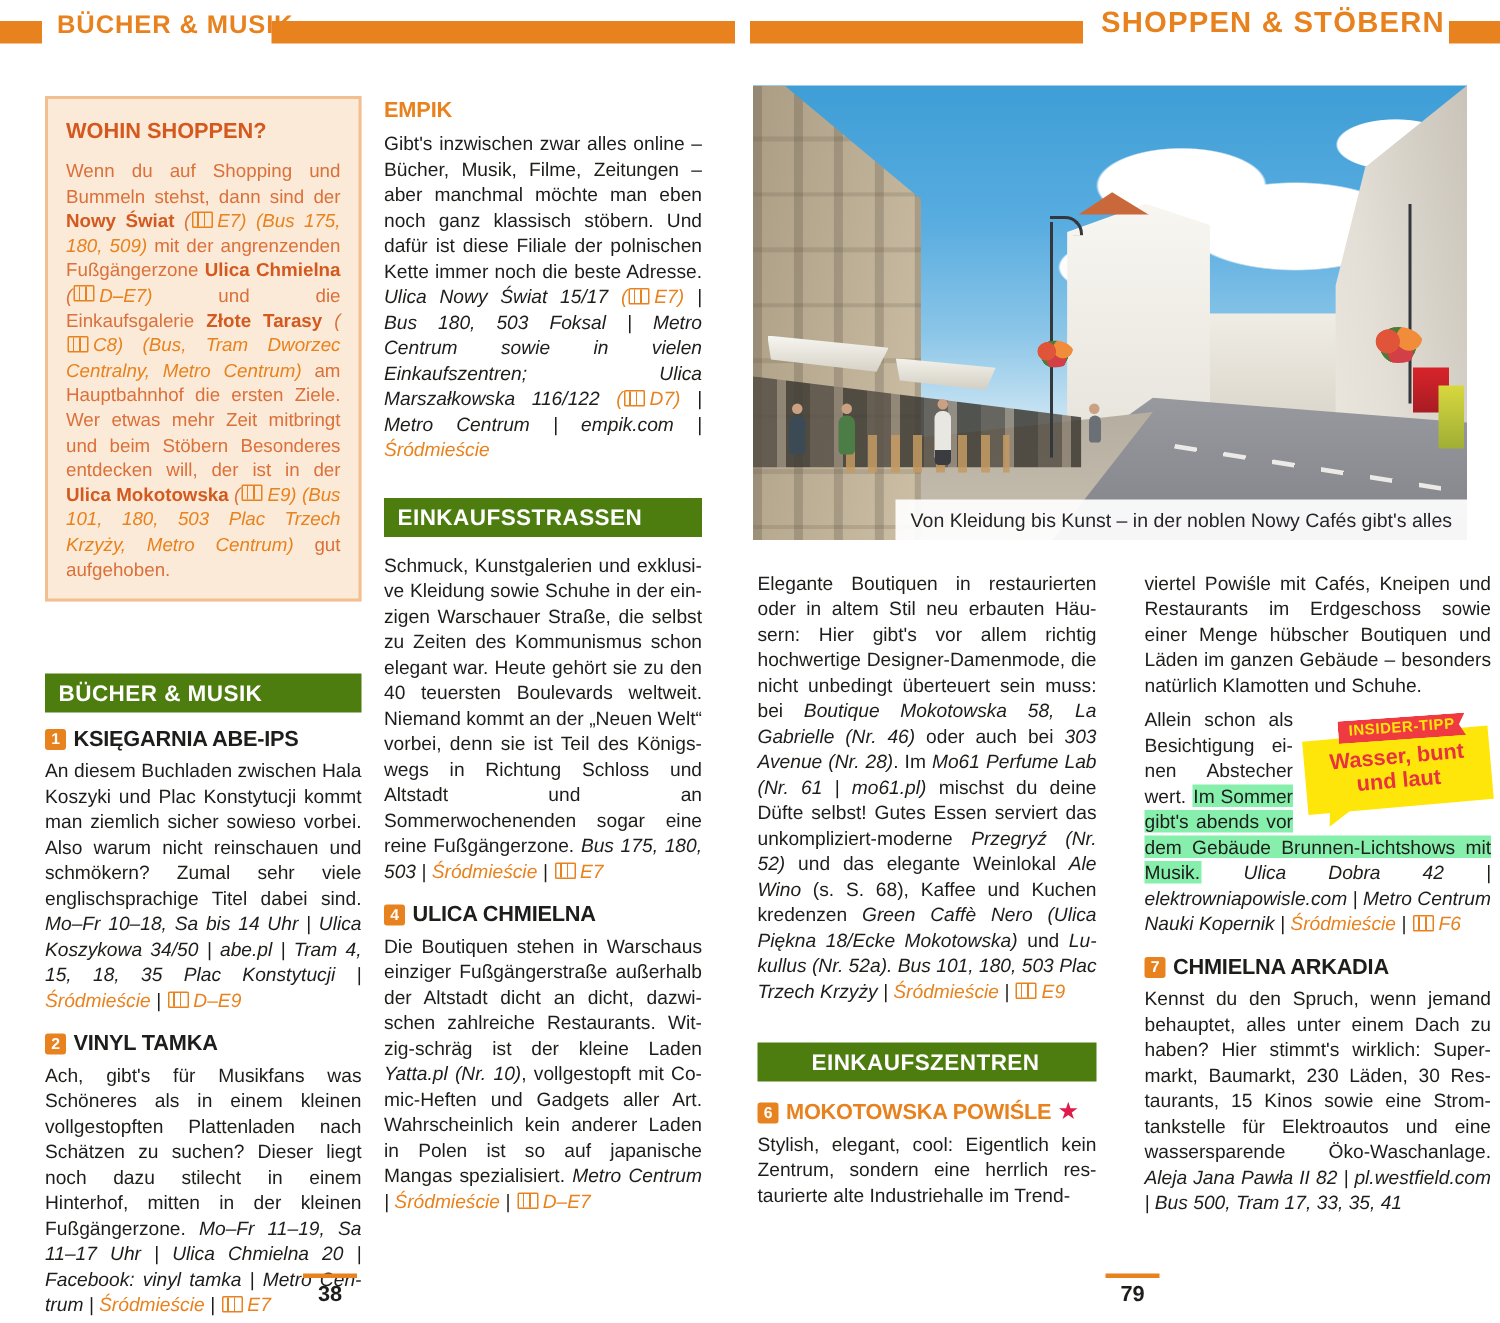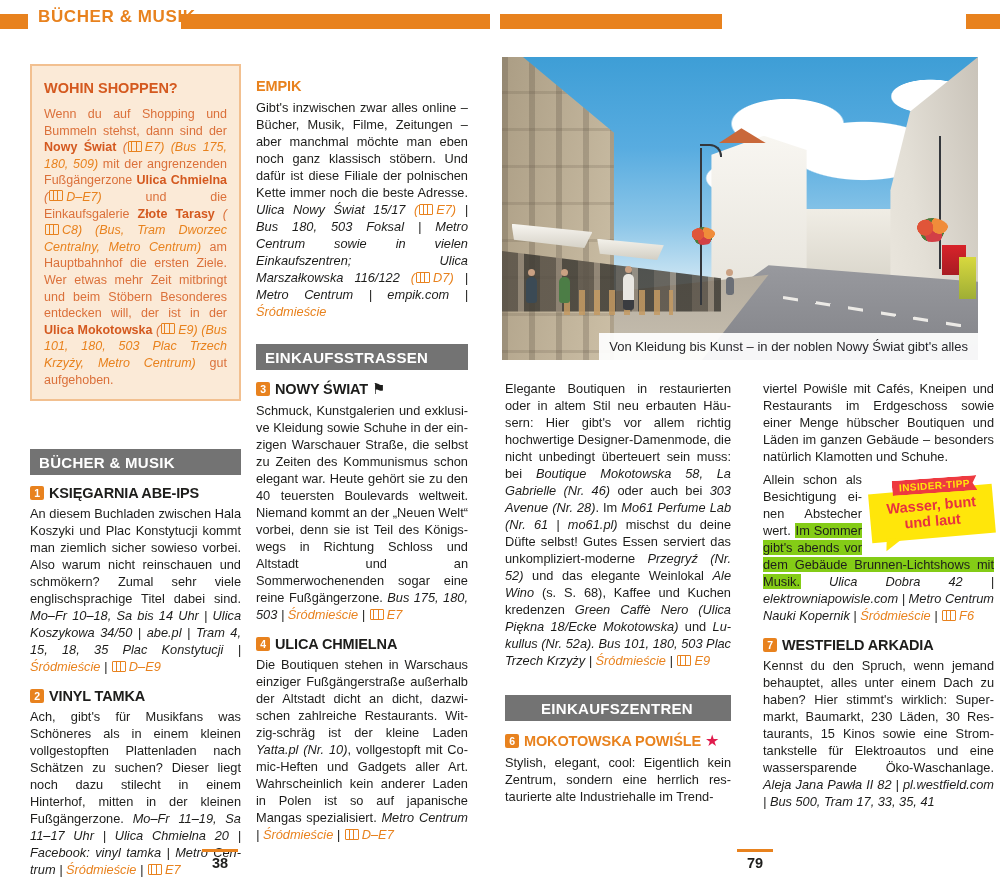--- a/index.html
+++ b/index.html
@@ -19,35 +19,35 @@
   #col1{left:30px;top:64px;width:211px;}
   #col2{left:256px;top:64px;width:212px;}
   #col3{left:505px;top:380px;width:226px;}
   #col4{left:763px;top:380px;width:231px;}
 
   p.body{font-size:12.8px;line-height:17px;text-align:justify;margin:0 0 6px;hyphens:manual;}
   .sg-b{font-weight:bold;}
   .sg-i{font-style:italic;}
   .sg-o{color:#e8821e;}
   .sg-map{color:#e8821e;font-style:italic;}
-  .sg-hl{background:#84cc16;padding:0 1px;}
+  .sg-hl{background:#86efac;padding:0 1px;}
   .map-icon{display:inline-block;width:12px;height:9px;border:1.3px solid currentColor;border-radius:1px;
             margin:0 3px 0 1px;vertical-align:-.5px;
             background:linear-gradient(90deg,transparent 0 2.5px,currentColor 2.5px 3.5px,transparent 3.5px 7px,currentColor 7px 8px,transparent 8px);}
 
-  h3.mini-title{font-size:14.5px;font-weight:bold;color:#e8821e;margin:14px 0 5px;letter-spacing:-.1px;}
+  h3.mini-title{font-size:14.5px;font-weight:bold;color:#e8821e;margin:2px 0 5px;letter-spacing:-.1px;}
   h4.sec-title{font-size:14.5px;font-weight:bold;margin:13px 0 4px;letter-spacing:-.15px;color:#1d1d1b;}
   h4.sec-title.orange{color:#e8821e;}
   .block-header + .sec h4.sec-title{margin-top:2px;}
   .num{display:inline-block;min-width:14px;height:14px;background:#e8821e;color:#fff;font-size:10.5px;
        line-height:14px;text-align:center;border-radius:2px;margin-right:5px;vertical-align:1.5px;font-weight:bold;}
   .flag{font-family:"DejaVu Sans",sans-serif;color:#1d1d1b;font-size:15px;margin-left:4px;}
   .star{font-family:"DejaVu Sans",sans-serif;color:#e01b4c;font-size:16px;margin-left:4px;}
 
-  .block-header{background:#737373;color:#fff;font-weight:bold;font-size:15px;padding:5px 9px 4px;
+  .block-header{background:#4d7c0f;color:#fff;font-weight:bold;font-size:15px;padding:5px 9px 4px;
                 margin:0 0 10px;letter-spacing:.3px;}
   .mt-col1{margin-top:48px;}
   .mt-col2{margin-top:24px;}
   .mt-col3{margin-top:26px;padding-left:36px;}
 
   
   .tip-box{background:#fbead7;border:2px solid #f2c090;padding:12px 12px 11px;color:#db703a;}
   .tip-box h3{color:#d4591f;font-size:14.5px;margin:2px 0 10px;}
   .tip-box p.body{font-size:12.5px;line-height:16.6px;margin:0;}
   .tip-box .sg-b{color:#d4591f;}
@@ -126,20 +126,21 @@
 </style>
 </head>
 <body>
 
 <div class="page">
 
   <div class="hdr-blk-left"></div>
   <div class="hdr-title-left">BÜCHER &amp; MUSIK</div>
   <div class="hdr-bar-left"></div>
   <div class="hdr-bar-right"></div>
+  <div class="hdr-title-right">SHOPPEN &amp; STÖBERN</div>
   <div class="hdr-blk-right"></div>
 
   <div class="photo">
     <div class="ph ph-far"></div>
     <div class="ph ph-mid"></div>
     <div class="ph ph-roof"></div>
     <div class="ph ph-right"></div>
     <div class="ph ph-road"></div>
     <div class="ph ph-walk"></div>
     <div class="ph ph-lane"></div>
@@ -164,21 +165,21 @@
         <div class="torso"></div>
       </div>
     <div class="ph ph-person ph-p3">
         <div class="head"></div>
         <div class="torso"></div>
       </div>
     <div class="ph ph-person ph-p4">
         <div class="head"></div>
         <div class="torso"></div>
       </div>
-    <div class="ph ph-caption">Von Kleidung bis Kunst – in der noblen Nowy Świat gibt's alles</div>
+    <div class="ph ph-caption">Von Kleidung bis Kunst – in der noblen Nowy Cafés gibt's alles</div>
   </div>
 
   <div id="col1" class="col">
     <div class="tip-box">
       <h3>WOHIN SHOPPEN?</h3>
       <p class="body"><span>Wenn du auf Shopping und Bum­meln stehst, dann sind der </span><span class="sg-b">Nowy Świat </span><span class="sg-i">(</span><span class="sg-i sg-map"><span class="map-icon"></span>E7) (Bus 175, 180, 509)</span><span> mit der angrenzenden Fußgänger­zone </span><span class="sg-b">Ulica Chmielna </span><span class="sg-i">(</span><span class="sg-i sg-map"><span class="map-icon"></span>D–E7)</span><span> und die Einkaufsgalerie </span><span class="sg-b">Złote Ta­rasy </span><span class="sg-i">(</span><span class="sg-i sg-map"><span class="map-icon"></span>C8) (Bus, Tram Dworzec Centralny, Metro Centrum)</span><span> am Hauptbahnhof die ersten Ziele. Wer etwas mehr Zeit mitbringt und beim Stöbern Besonderes entdecken will, der ist in der </span><span class="sg-b">Ulica Mokotowska </span><span class="sg-i">(</span><span class="sg-i sg-map"><span class="map-icon"></span>E9) (Bus 101, 180, 503 Plac Trzech Krzyży, Metro Centrum)</span><span> gut aufgehoben.</span></p>
     </div>
     <div class="block-header mt-col1">BÜCHER &amp; MUSIK</div>
     <div class="sec">
       <h4 class="sec-title"><span class="num">1</span><span>KSIĘGARNIA ABE-IPS</span></h4>
@@ -190,21 +191,20 @@
     </div>
   </div>
 
   <div id="col2" class="col">
     <div class="sec">
       <h3 class="mini-title">EMPIK</h3>
       <p class="body"><span>Gibt's inzwischen zwar alles online – Bücher, Musik, Filme, Zeitungen – aber manchmal möchte man eben noch ganz klassisch stöbern. Und da­für ist diese Filiale der polnischen Kette immer noch die beste Adresse. </span><span class="sg-i">Ulica Nowy Świat 15/17 </span><span class="sg-i sg-o">(</span><span class="sg-i sg-o sg-map"><span class="map-icon"></span>E7)</span><span class="sg-i"> | Bus 180, 503 Foksal | Metro Centrum so­wie in vielen Einkaufszentren; Ulica Marszałkowska 116/122 </span><span class="sg-i sg-o">(</span><span class="sg-i sg-o sg-map"><span class="map-icon"></span>D7)</span><span class="sg-i"> | Me­tro Centrum | empik.com | </span><span class="sg-i sg-o">Śródmieście</span></p>
     </div>
     <div class="block-header mt-col2">EINKAUFSSTRASSEN</div>
     <div class="sec">
-      <h4 class="sec-title"><span class="num">3</span><span>NOWY ŚWIAT</span><span class="flag">⚑</span></h4>
       <p class="body"><span>Schmuck, Kunstgalerien und exklusi­ve Kleidung sowie Schuhe in der ein­zigen Warschauer Straße, die selbst zu Zeiten des Kommunismus schon elegant war. Heute gehört sie zu den 40 teuersten Boulevards weltweit. Niemand kommt an der „Neuen Welt“ vorbei, denn sie ist Teil des Königs­wegs in Richtung Schloss und Altstadt und an Sommerwochenenden sogar eine reine Fußgängerzone. </span><span class="sg-i">Bus 175, 180, 503 | </span><span class="sg-i sg-o">Śródmieście</span><span class="sg-i"> | </span><span class="sg-i sg-o sg-map"><span class="map-icon"></span>E7</span></p>
     </div>
     <div class="sec">
       <h4 class="sec-title"><span class="num">4</span><span>ULICA CHMIELNA</span></h4>
       <p class="body"><span>Die Boutiquen stehen in Warschaus einziger Fußgängerstraße außerhalb der Altstadt dicht an dicht, dazwi­schen zahlreiche Restaurants. Wit­zig-schräg ist der kleine Laden </span><span class="sg-i">Yatta.pl (Nr. 10)</span><span>, vollgestopft mit Co­mic-Heften und Gadgets aller Art. Wahrscheinlich kein anderer Laden in Polen ist so auf japanische Mangas spezialisiert. </span><span class="sg-i">Metro Centrum | </span><span class="sg-i sg-o">Śródmieście</span><span class="sg-i"> | </span><span class="sg-i sg-o sg-map"><span class="map-icon"></span>D–E7</span></p>
     </div>
   </div>
 
   <div id="col3" class="col">
     <div class="sec">
@@ -218,21 +218,21 @@
   </div>
 
   <div id="col4" class="col">
     <p class="body"><span>viertel Powiśle mit Cafés, Kneipen und Restaurants im Erdgeschoss so­wie einer Menge hübscher Boutiquen und Läden im ganzen Gebäude – be­sonders natürlich Klamotten und Schuhe.</span></p>
     <div class="insider">
       <div class="insider-ribbon">INSIDER-TIPP</div>
       <div class="insider-bubble"><span>Wasser, bunt und laut</span><div class="bubble-tail"></div></div>
     </div>
     <p class="body"><span>Allein schon als Besichtigung ei­nen Abstecher wert. </span><span class="sg-hl">Im Sommer gibt's abends vor dem Gebäude Brunnen-Lichtshows mit Musik.</span><span> </span><span class="sg-i">Ulica Dobra 42 | elektrowniapowisle.com | Metro Centrum Nauki Kopernik | </span><span class="sg-i sg-o">Śródmieście</span><span class="sg-i"> | </span><span class="sg-i sg-o sg-map"><span class="map-icon"></span>F6</span></p>
     <div class="sec" style="clear:both;">
-      <h4 class="sec-title"><span class="num">7</span><span>WESTFIELD ARKADIA</span></h4>
+      <h4 class="sec-title"><span class="num">7</span><span>CHMIELNA ARKADIA</span></h4>
       <p class="body"><span>Kennst du den Spruch, wenn jemand behauptet, alles unter einem Dach zu haben? Hier stimmt's wirklich: Super­markt, Baumarkt, 230 Läden, 30 Res­taurants, 15 Kinos sowie eine Strom­tankstelle für Elektroautos und eine wassersparende Öko-Waschanlage. </span><span class="sg-i">Aleja Jana Pawła II 82 | pl.westfield.com | Bus 500, Tram 17, 33, 35, 41</span></p>
     </div>
   </div>
 
   <div class="folio-line" style="left:202px;top:849px;"></div>
   <div class="folio" style="left:202px;top:855px;">38</div>
   <div class="folio-line" style="left:737px;top:849px;"></div>
   <div class="folio" style="left:737px;top:855px;">79</div>
 
 </div>

